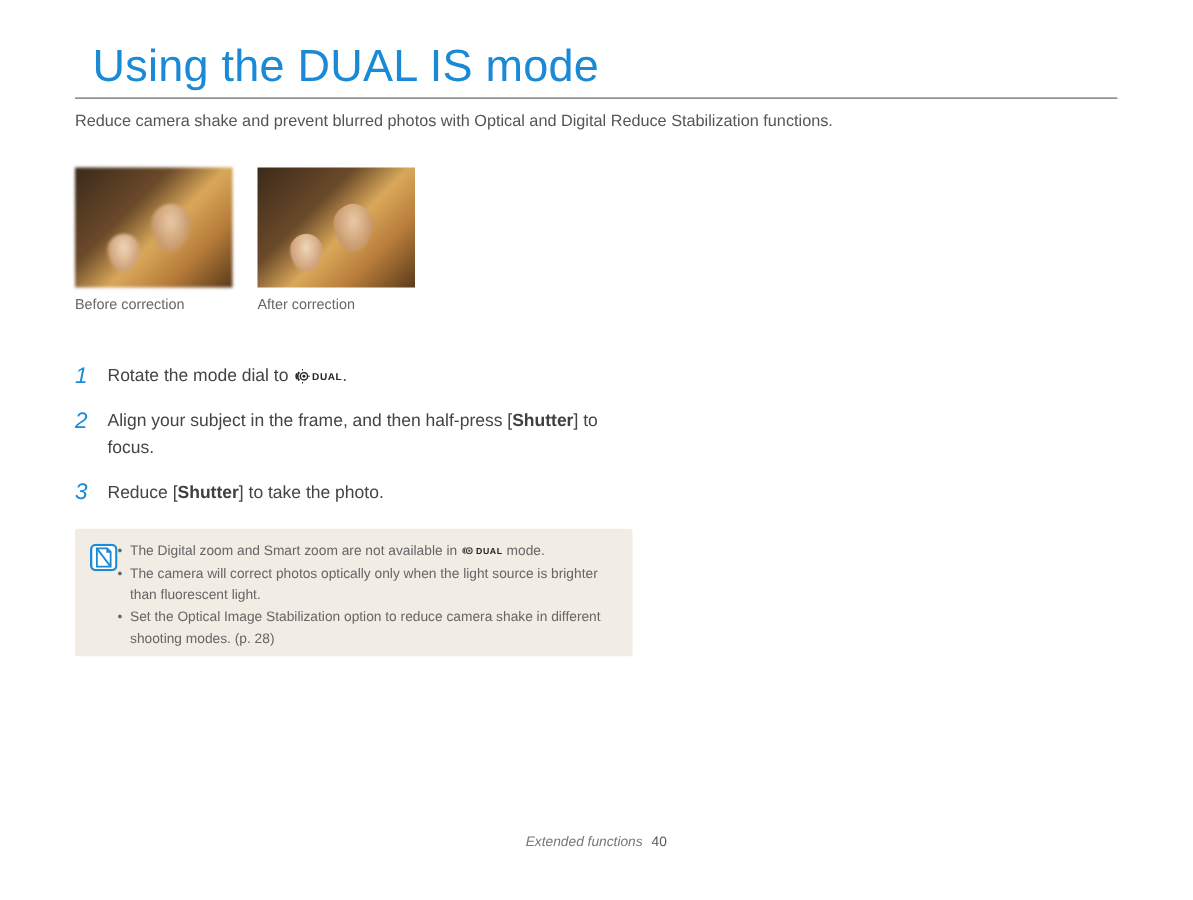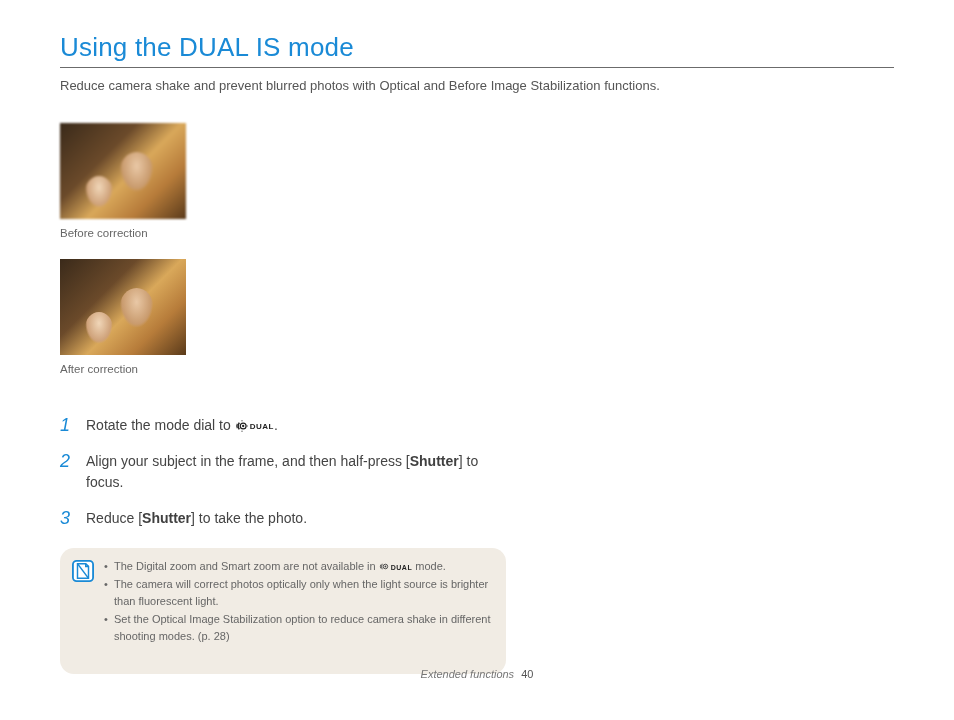--- a/index.html
+++ b/index.html
@@ -12,43 +12,42 @@
     background: #ffffff;
     color: #333;
     position: relative;
   }
   .page {
     padding: 32px 60px 0 60px;
     box-sizing: border-box;
     width: 954px;
   }
   .title {
-    font-size: 26px;
+    font-size: 36px;
     font-weight: 400;
     color: #1a8ad6;
     letter-spacing: 0.2px;
-    margin: 0 0 4px 0;
+    margin: 0 0 4px 14px;
     font-stretch: condensed;
   }
   .title-rule {
     border: none;
     border-top: 1px solid #6b6b6b;
     margin: 0 0 10px 0;
   }
   .subtitle {
     font-size: 13px;
     color: #555;
     margin: 0 0 30px 0;
     font-weight: 300;
   }
   .images-row {
     display: flex;
     gap: 20px;
     margin-bottom: 40px;
-    flex-direction: column;
   }
   .image-block {
     display: flex;
     flex-direction: column;
   }
   .sample-img {
     width: 126px;
     height: 96px;
     background: linear-gradient(135deg, #3a2a1a 0%, #6b4a2a 35%, #d9a85a 55%, #b77c3a 75%, #5a3a1a 100%);
     position: relative;
@@ -114,24 +113,23 @@
     font-size: 8px;
     font-weight: 700;
     letter-spacing: 0.5px;
     color: #222;
     position: relative;
     top: 2px;
   }
   .note-box {
     width: 420px;
     background: #f1ece4;
-    border-radius: 14px;
-    padding: 10px 14px 28px 12px;
-    display: flex;
-    gap: 10px;
+    border-radius: 2px;
+    padding: 10px 14px 4px 12px;
+    display: flex;
   }
   .note-icon {
     width: 22px;
     height: 22px;
     flex-shrink: 0;
     margin-top: 2px;
   }
   .note-list {
     list-style: none;
     margin: 0;
@@ -166,21 +164,21 @@
   .footer .section-name { font-style: italic; font-weight:300; }
   .footer .page-num { font-weight: 400; margin-left: 4px; color:#555; }
 </style>
 </head>
 <body>
 
 <div class="page">
 
   <h1 class="title">Using the DUAL IS mode</h1>
   <hr class="title-rule">
-  <p class="subtitle">Reduce camera shake and prevent blurred photos with Optical and Before Image Stabilization functions.</p>
+  <p class="subtitle">Reduce camera shake and prevent blurred photos with Optical and Digital Reduce Stabilization functions.</p>
 
   <div class="images-row">
     <div class="image-block">
       <div class="sample-img blurry"></div>
       <div class="caption">Before correction</div>
     </div>
     <div class="image-block">
       <div class="sample-img"></div>
       <div class="caption">After correction</div>
     </div>

